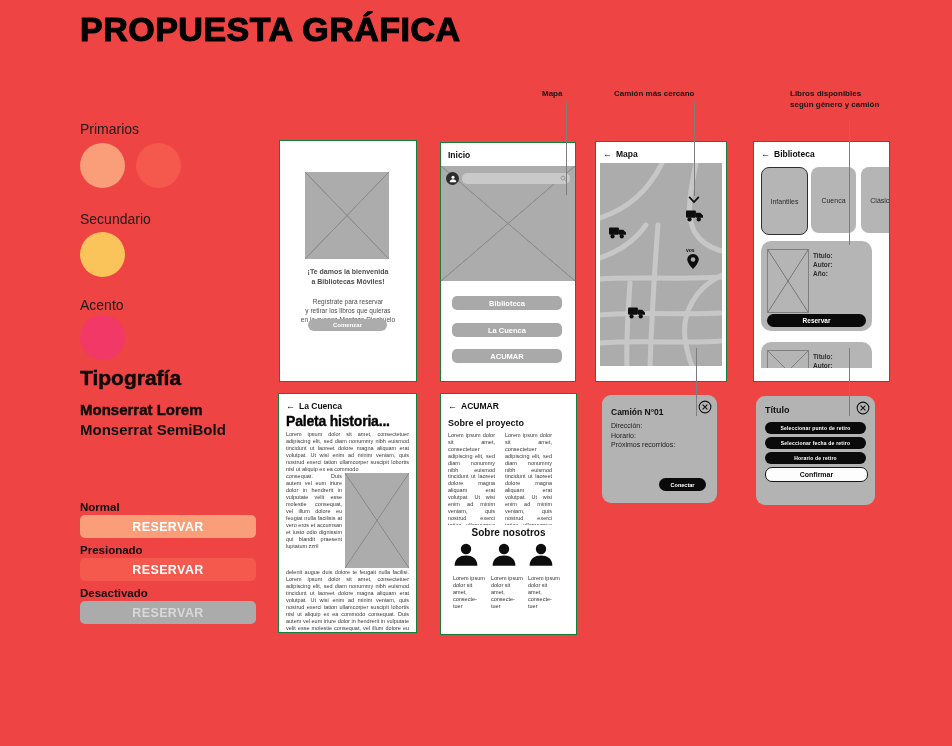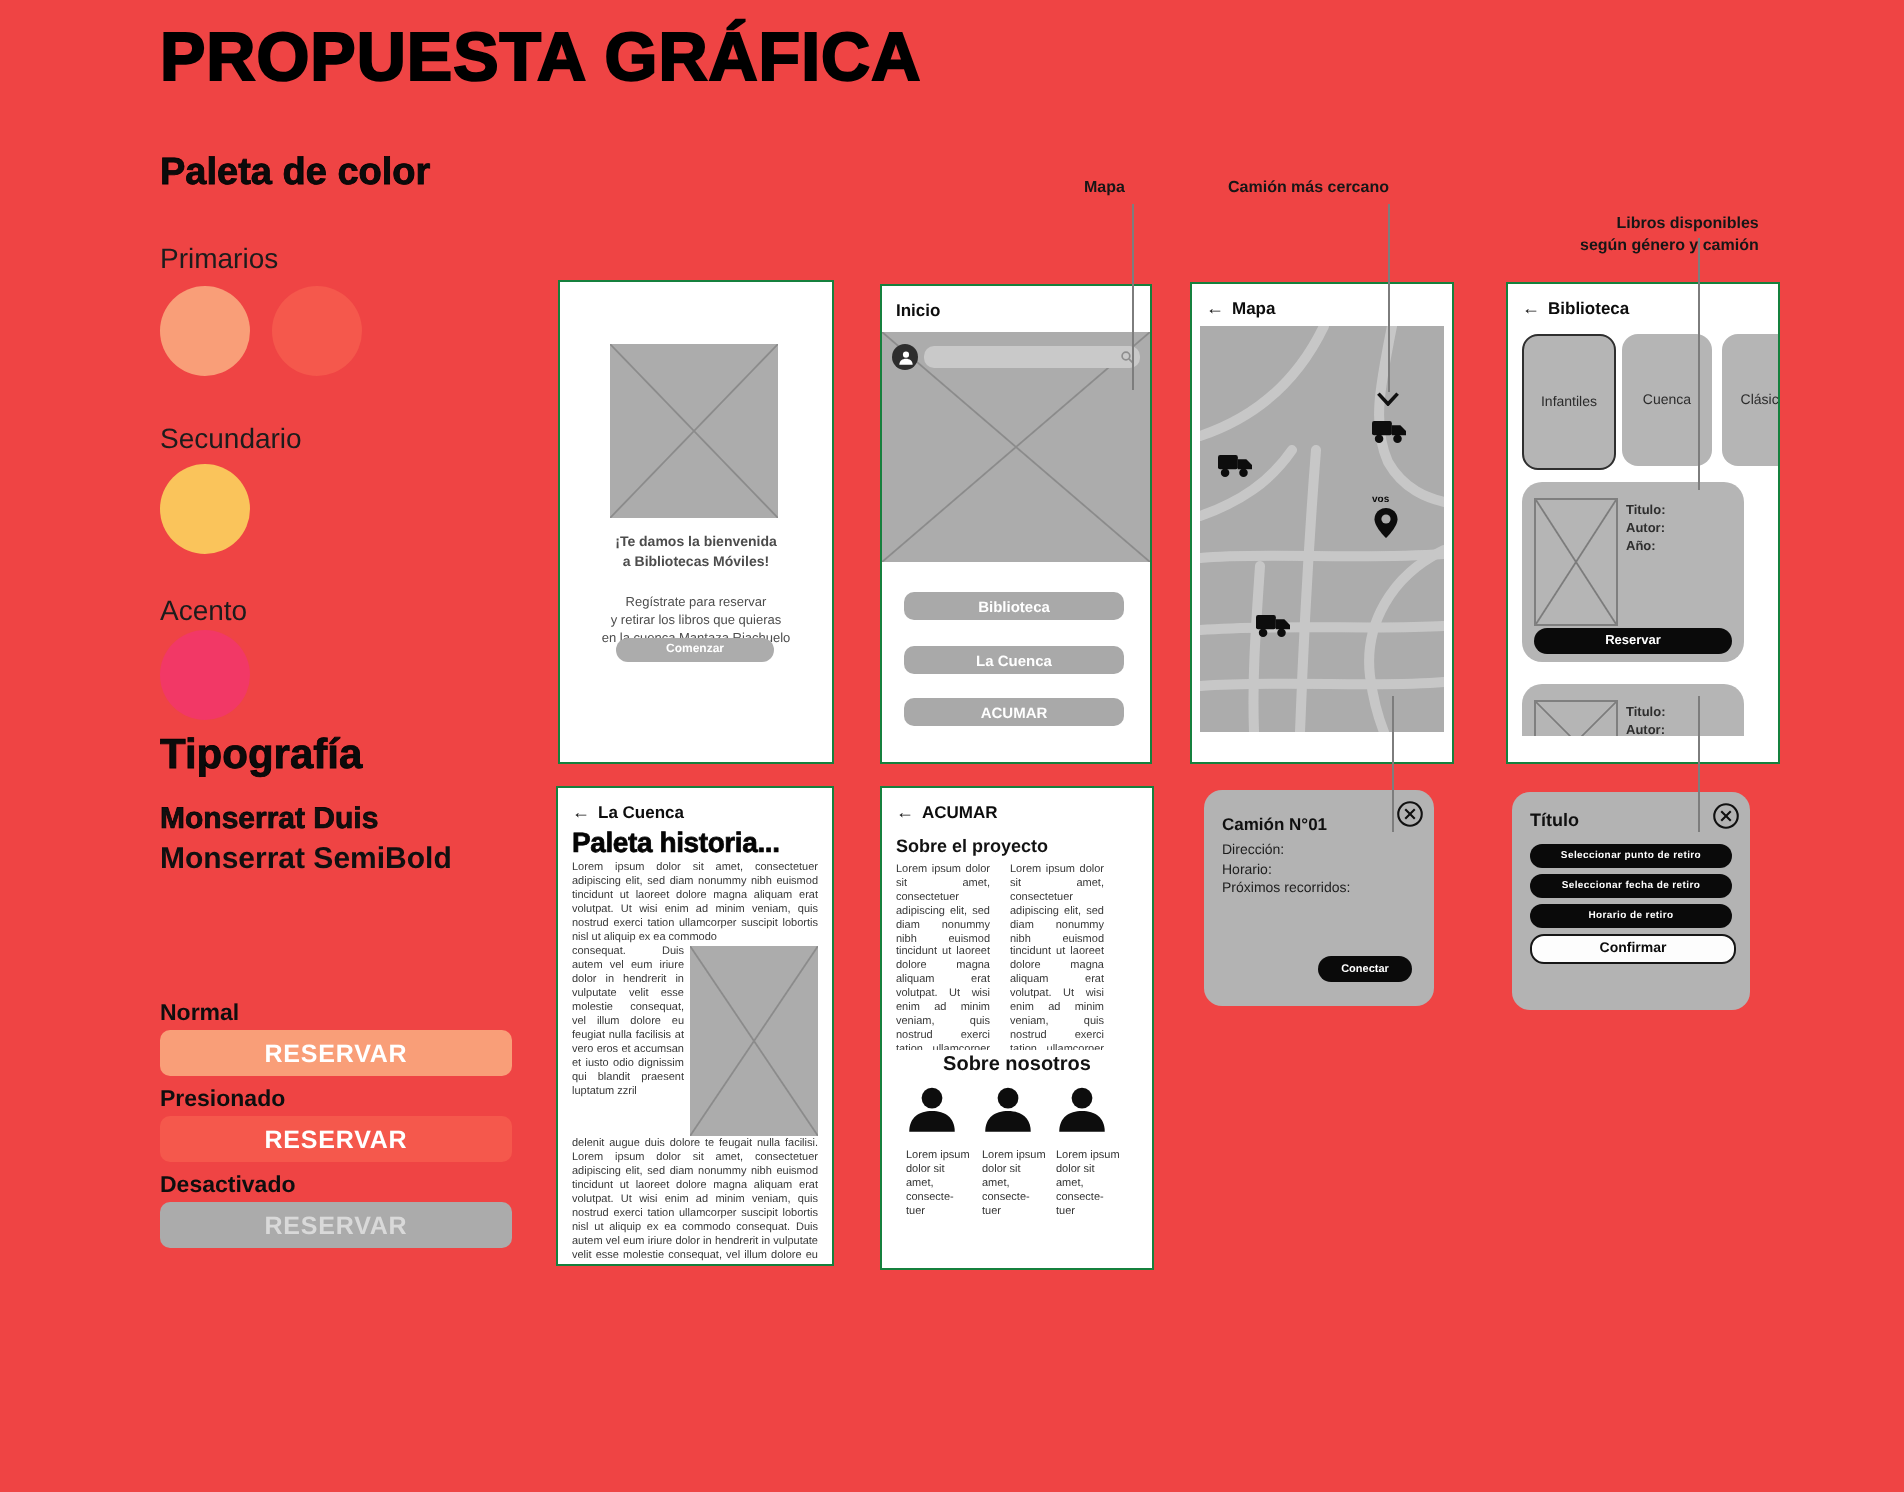--- a/index.html
+++ b/index.html
@@ -73,50 +73,49 @@
   
   .anno{position:absolute;font-size:8px;font-weight:600;color:#161616;white-space:pre-line;line-height:10.5px;}
   .conn{position:absolute;width:1px;background:#7d7d7d;}
 </style>
 </head>
 <body>
 
 <div class="canvas">
 
   <div class="main-title">PROPUESTA GRÁFICA</div>
-  <div class="h2" style="left:80px;top:76px;">Paleta de color</div>
 
   <div class="plabel" style="left:80px;top:121px;">Primarios</div>
   <div class="swatch" style="left: 80px; top: 143px; background-color: rgb(249, 158, 120);"></div>
   <div class="swatch" style="left: 136px; top: 143px; background-color: rgb(245, 88, 76);"></div>
 
   <div class="plabel" style="left:80px;top:211px;">Secundario</div>
   <div class="swatch" style="left: 80px; top: 232px; background-color: rgb(250, 196, 91);"></div>
 
   <div class="plabel" style="left:80px;top:297px;">Acento</div>
   <div class="swatch" style="left: 80px; top: 315px; background-color: rgb(242, 56, 102);"></div>
 
   <div class="h2" style="left:80px;top:366px;font-size:21px;">Tipografía</div>
   <div class="typo-samples">
-    <div class="tw-bold">Monserrat Duis</div>
+    <div class="tw-bold">Monserrat Lorem</div>
     <div class="tw-semi">Monserrat SemiBold</div>
   </div>
 
   <div class="state-label" style="top:501px;">Normal</div>
   <div class="state-btn" style="top: 515px; background-color: rgb(249, 158, 120);">RESERVAR</div>
 
   <div class="state-label" style="top:544px;">Presionado</div>
   <div class="state-btn" style="top: 558px; background-color: rgb(245, 88, 76);">RESERVAR</div>
 
   <div class="state-label" style="top:587px;">Desactivado</div>
   <div class="state-btn disabled" style="top: 601px; background-color: rgb(171, 171, 171);">RESERVAR</div>
 
   <div class="anno" style="left:542px;top:89px;">Mapa</div>
   <div class="anno" style="left:614px;top:89px;">Camión más cercano</div>
-  <div class="anno" style="left:790px;top:107px;text-align:right;">Libros disponibles
+  <div class="anno" style="left:790px;top:89px;">Libros disponibles
 según género y camión</div>
 
   <div class="phone" style="left:279px;top:140px;width:136px;height:240px;">
     <div class="ximg" style="position:absolute;left:25px;top:31px;width:84px;height:87px;"></div>
     <div class="welcome-title preline">¡Te damos la bienvenida
 a Bibliotecas Móviles!</div>
     <div class="welcome-body preline">Regístrate para reservar
 y retirar los libros que quieras
 en la cuenca Mantaza Riachuelo</div>
     <div class="gpill" style="position:absolute;left:28px;top:178px;width:79px;height:12px;font-size:6px;border-radius:6px;background:#acacac;">Comenzar</div>

